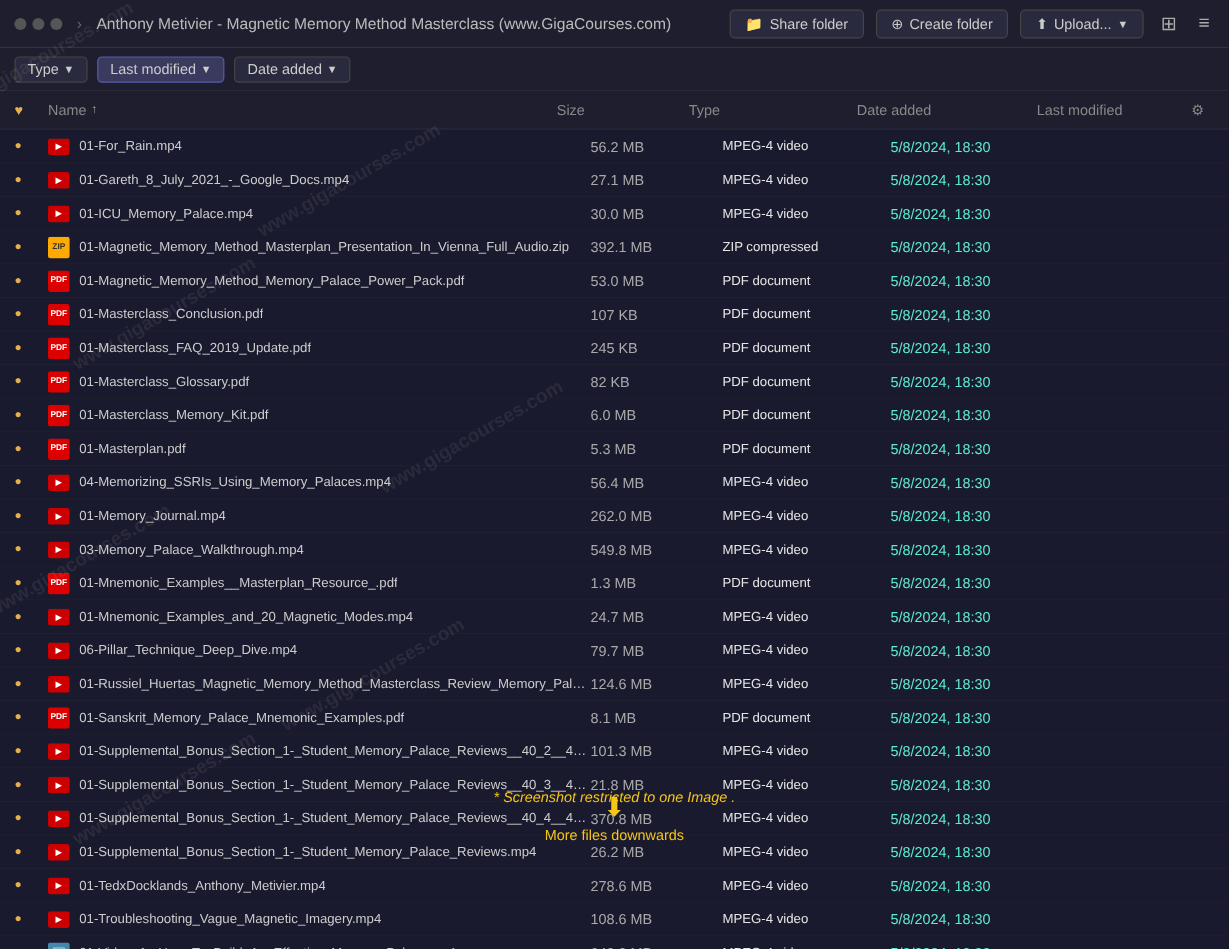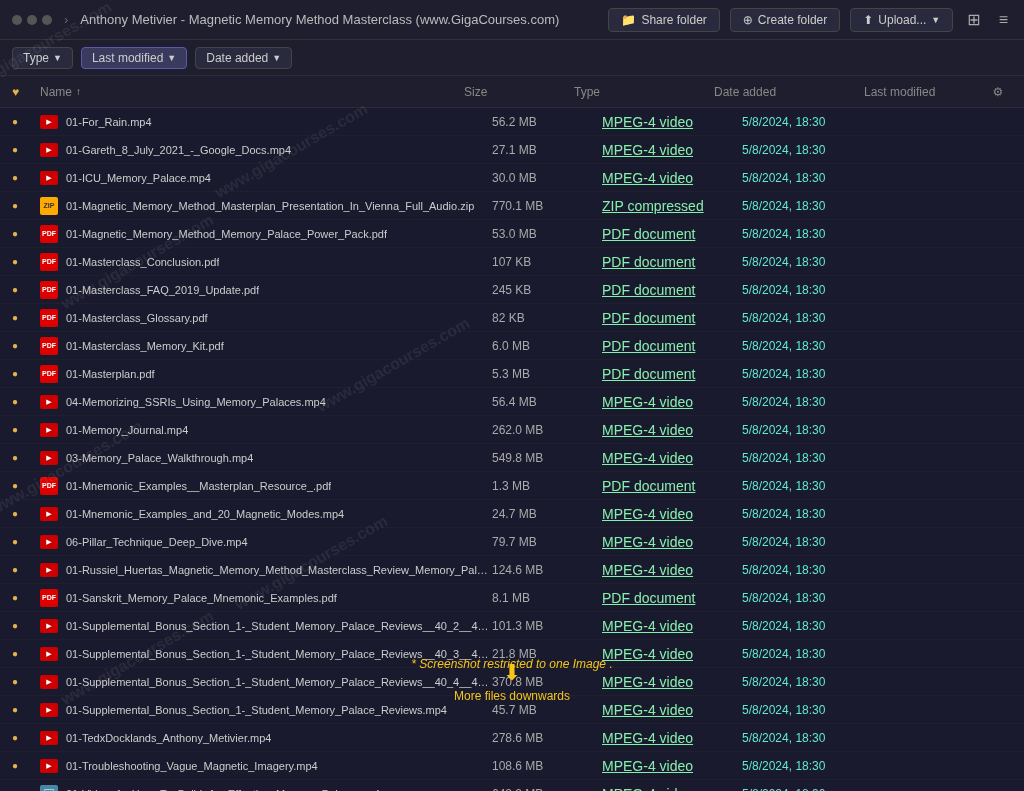--- a/index.html
+++ b/index.html
@@ -124,21 +124,21 @@
       overflow: hidden;
     }
     .file-name-text {
       white-space: nowrap;
       overflow: hidden;
       text-overflow: ellipsis;
       color: #ccc;
       font-size: 11px;
     }
     .file-row .col-size { color: #aaa; font-size: 12px; padding-right: 20px; }
-    .file-row .col-type { color: #86efac; font-size: 14px; text-decoration: underline; }
+    .file-row .col-type { color: #e5e5e5; font-size: 11px; }
     .file-row .col-date { color: #5eead4; font-size: 12px; }
     .file-row .col-modified { color: #aaa; font-size: 12px; }
 
     
     .watermark {
       position: fixed;
       top: 0; left: 0; right: 0; bottom: 0;
       pointer-events: none;
       z-index: 100;
       overflow: hidden;
@@ -366,21 +366,21 @@
     <div class="col-modified"></div>
   </div>
     <div class="file-row">
     <div class="col-fav">
       <span style="color:#e8b04a;font-size:10px;">●</span>
     </div>
     <div class="col-name">
       <div class="zip-icon">ZIP</div>
       <span class="file-name-text">01-Magnetic_Memory_Method_Masterplan_Presentation_In_Vienna_Full_Audio.zip</span>
     </div>
-    <div class="col-size">770.1 MB</div>
+    <div class="col-size">392.1 MB</div>
     <div class="col-type">ZIP compressed</div>
     <div class="col-date">5/8/2024, 18:30</div>
     <div class="col-modified"></div>
   </div>
     <div class="file-row">
     <div class="col-fav">
       <span style="color:#e8b04a;font-size:10px;">●</span>
     </div>
     <div class="col-name">
       <div class="pdf-icon">PDF</div>
@@ -600,21 +600,21 @@
     <div class="col-modified"></div>
   </div>
     <div class="file-row">
     <div class="col-fav">
       <span style="color:#e8b04a;font-size:10px;">●</span>
     </div>
     <div class="col-name">
       <div class="vid-icon"></div>
       <span class="file-name-text">01-Supplemental_Bonus_Section_1-_Student_Memory_Palace_Reviews.mp4</span>
     </div>
-    <div class="col-size">45.7 MB</div>
+    <div class="col-size">26.2 MB</div>
     <div class="col-type">MPEG-4 video</div>
     <div class="col-date">5/8/2024, 18:30</div>
     <div class="col-modified"></div>
   </div>
     <div class="file-row">
     <div class="col-fav">
       <span style="color:#e8b04a;font-size:10px;">●</span>
     </div>
     <div class="col-name">
       <div class="vid-icon"></div>

